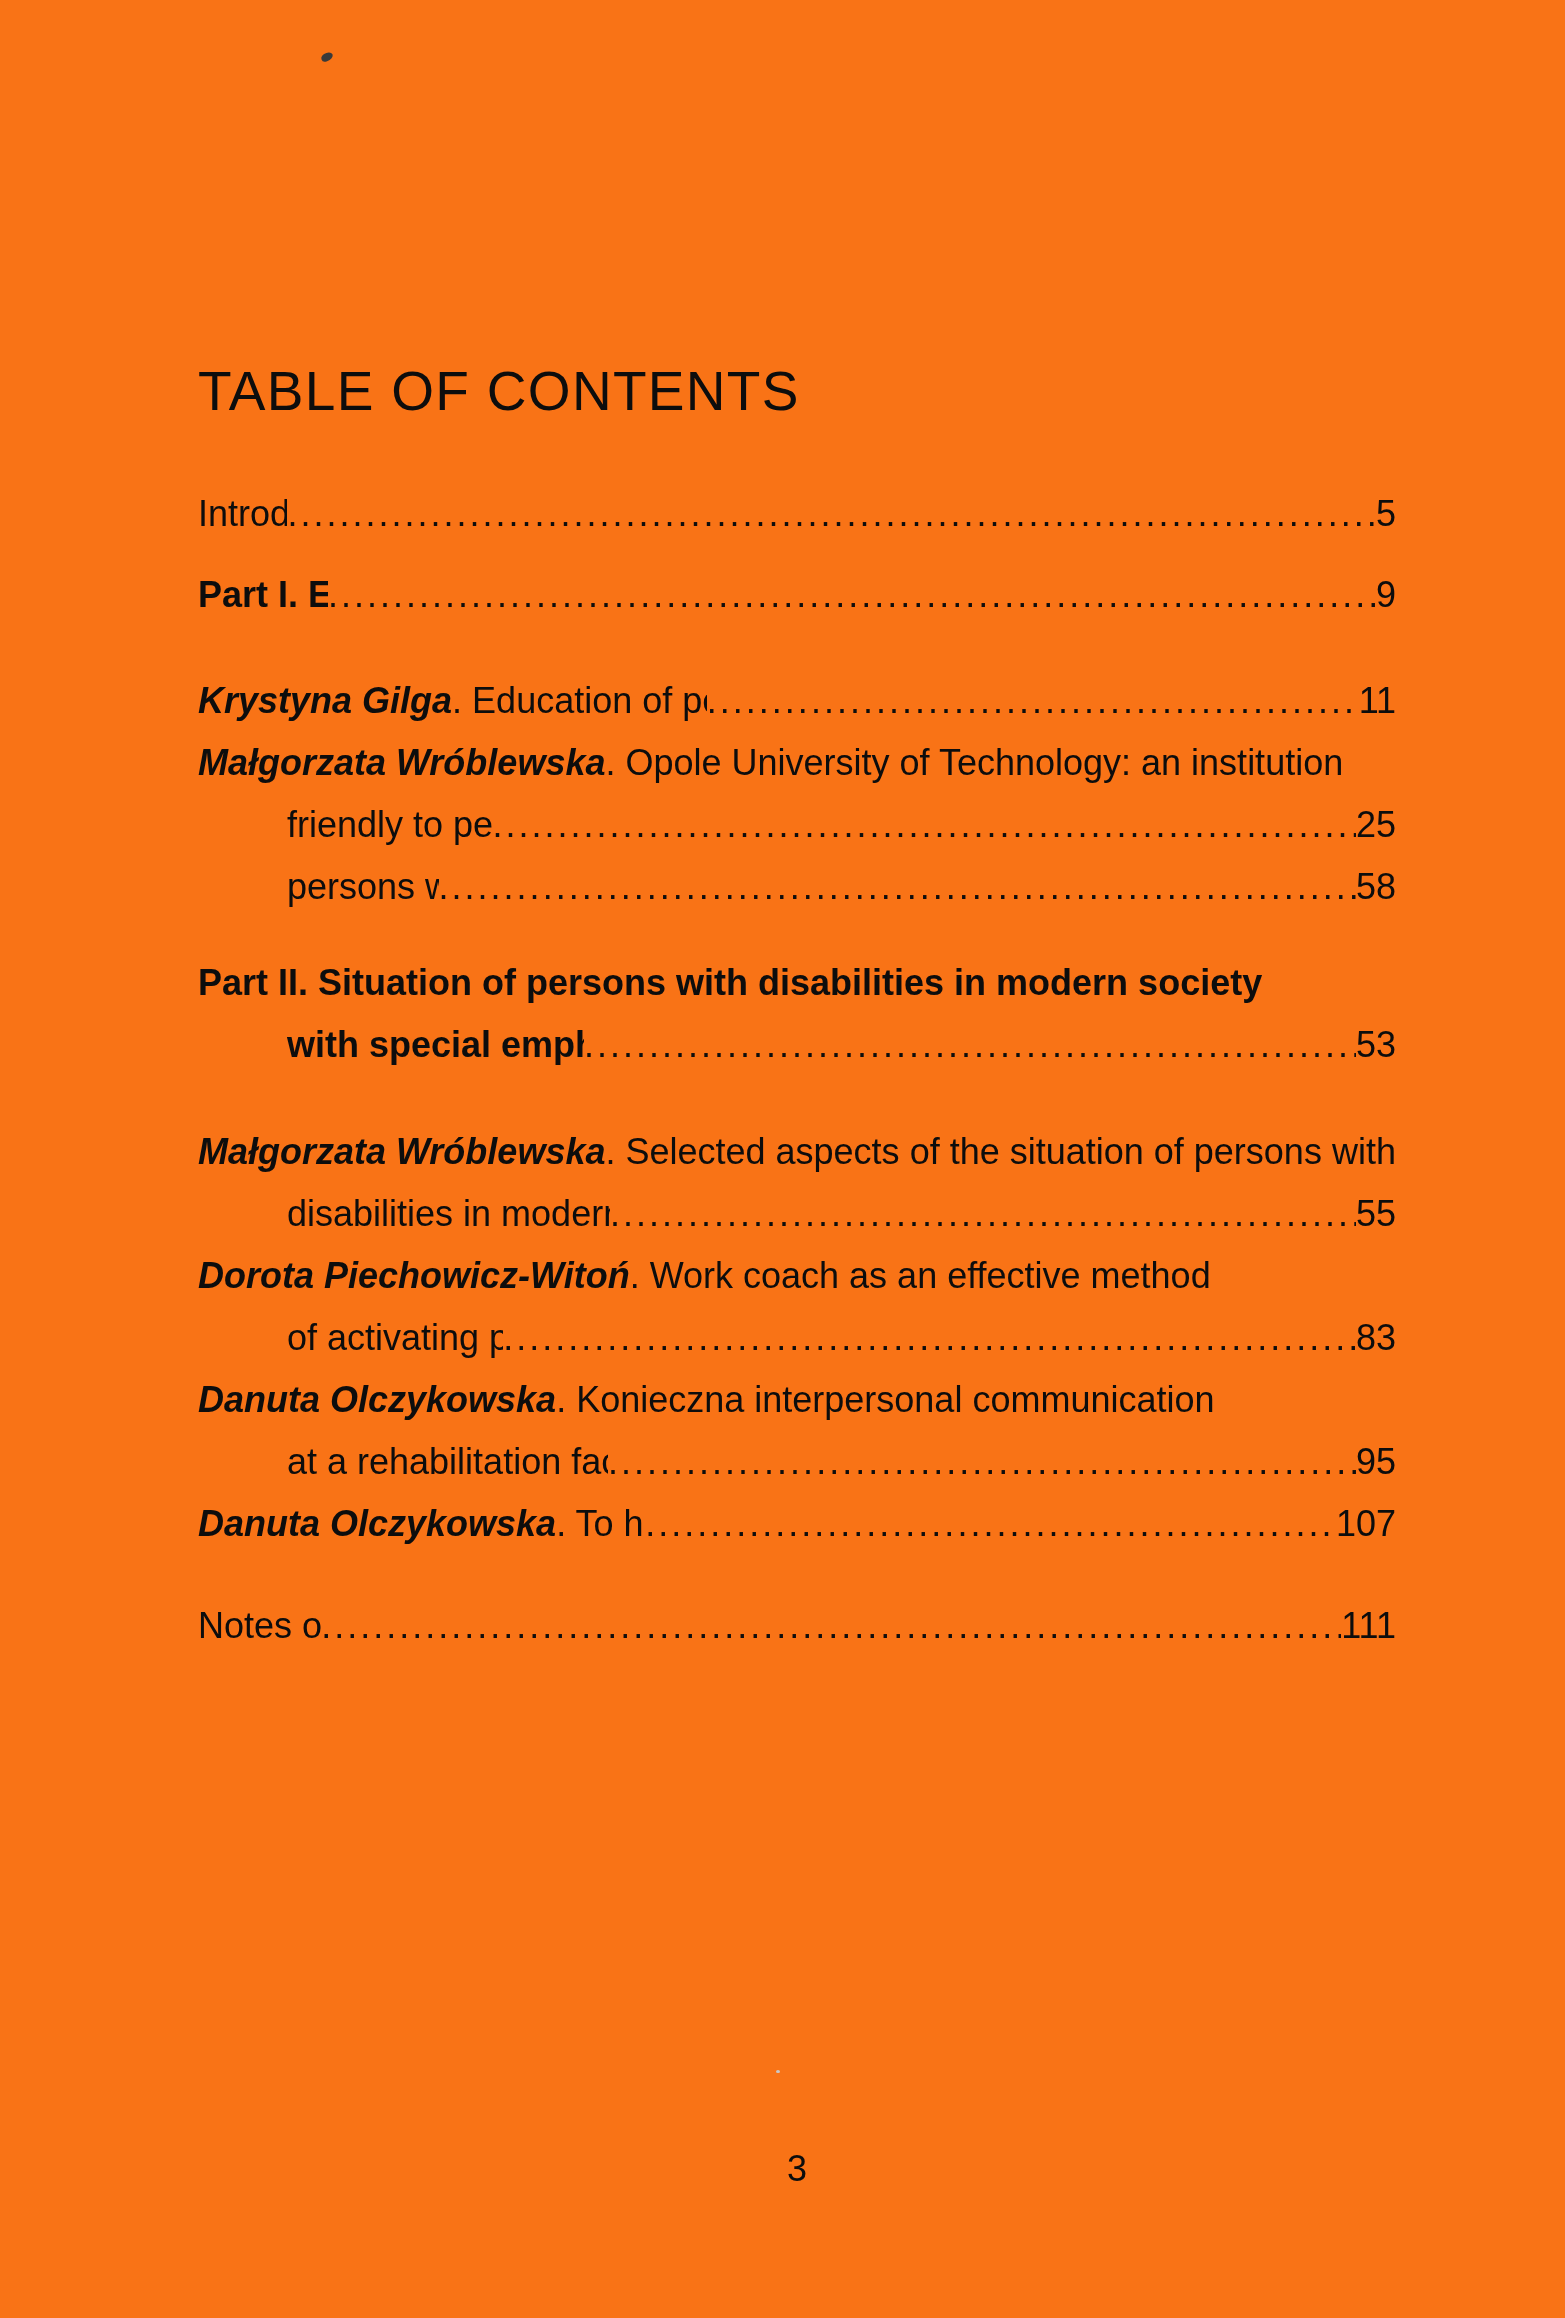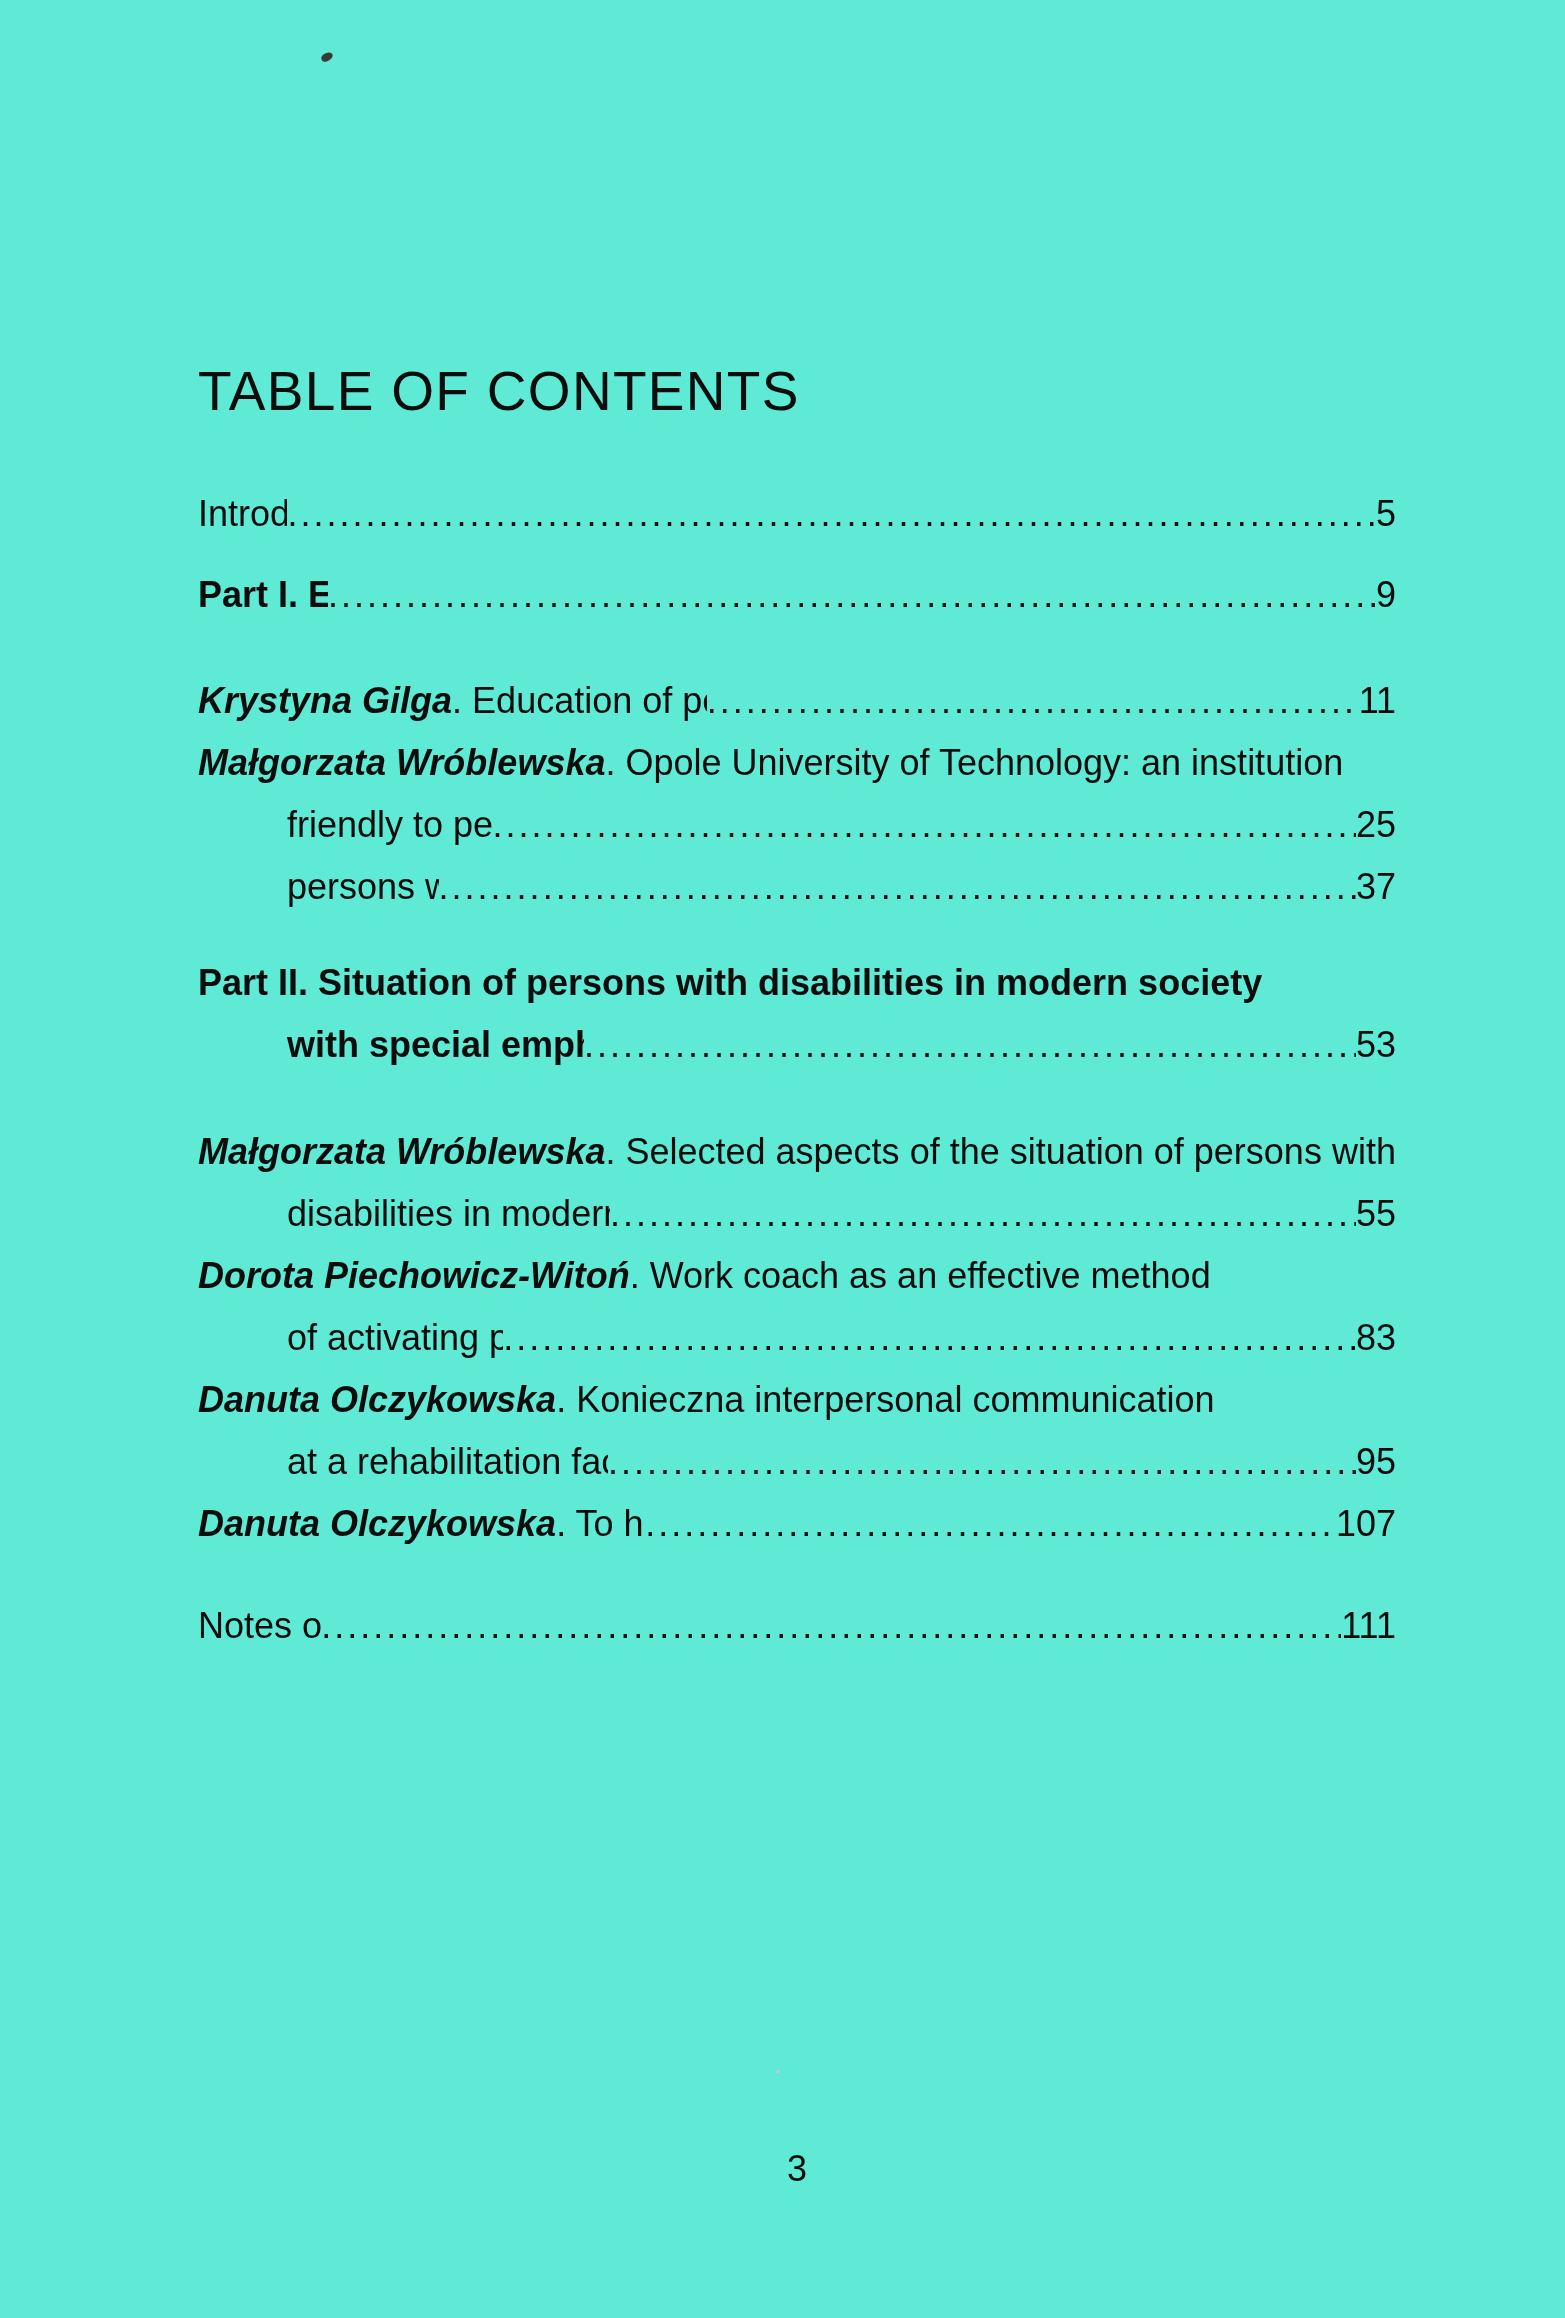--- a/index.html
+++ b/index.html
@@ -1,19 +1,19 @@
 <!DOCTYPE html>
 <html style="font-size:13.6px"><head>
 <meta charset="utf-8">
 <style>
   html, body { margin:0; padding:0; background:#ffffff; }
   .page {
     position:relative;
     width:1566px; height:2319px;
-    background:#5eead4;
+    background:#f97316;
     color:#0d0d0d;
     font-family:"Liberation Sans", sans-serif;
     overflow:hidden;
   }
   .title {
     position:absolute;
     top:362px; left:198px;
     font-size:55px; line-height:59px;
     letter-spacing:1.3px;
     font-weight:400;
@@ -112,21 +112,21 @@
     <div class="row indent">
         <span class="text">friendly to persons with disabilities</span>
         <span class="leader"></span>
         <span class="pagenum">25</span>
       </div>
 
 
     <div class="row indent">
         <span class="text">persons with disabilities</span>
         <span class="leader"></span>
-        <span class="pagenum">37</span>
+        <span class="pagenum">58</span>
       </div>
 
     <div class="row bold m-part2">
         <span class="text">Part II. Situation of persons with disabilities in modern society</span>
       </div>
 
     <div class="row bold indent">
         <span class="text">with special emphasis on their professional activity</span>
         <span class="leader"></span>
         <span class="pagenum">53</span>

